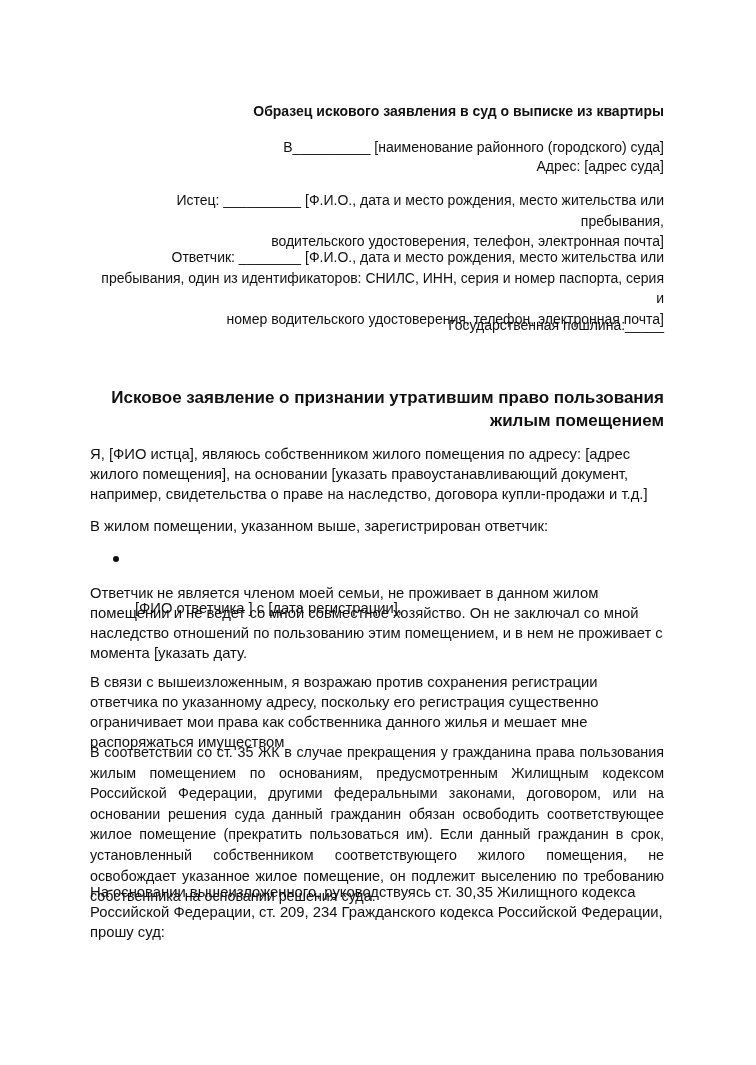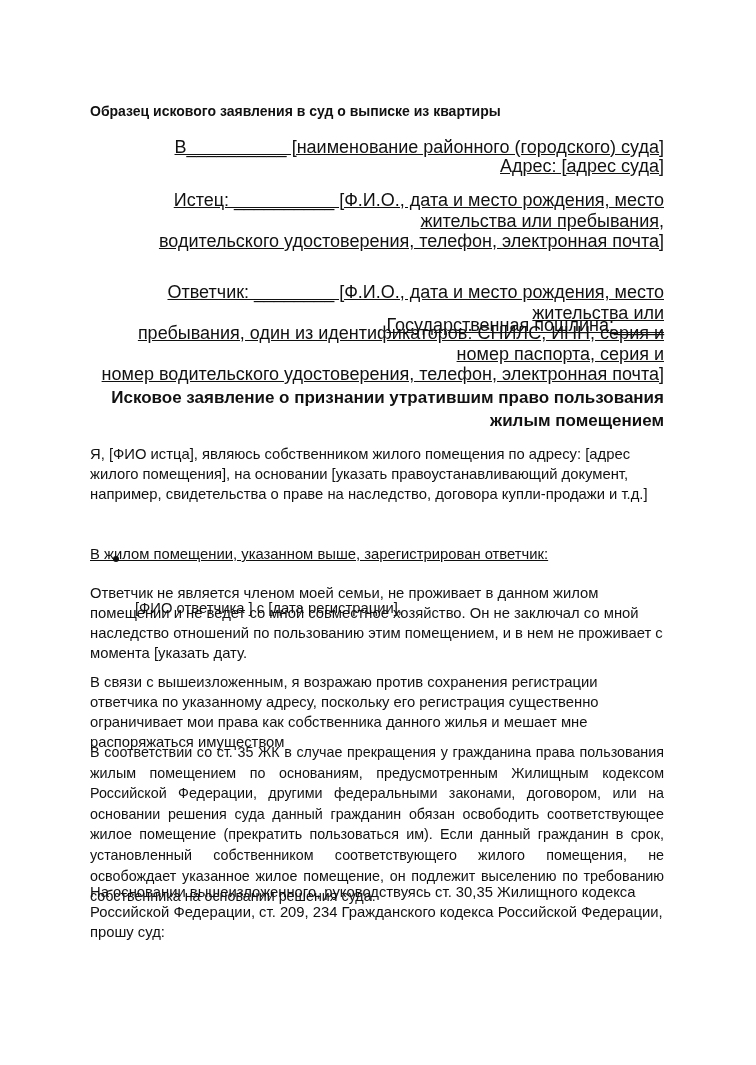--- a/index.html
+++ b/index.html
@@ -1,21 +1,21 @@
 <!DOCTYPE html>
 <html><head>
 <meta charset="utf-8">
 <style>
   html, body { margin: 0; padding: 0; background: #ffffff; }
   body { width: 756px; height: 1065px; position: relative; overflow: hidden;
          font-family: "Liberation Sans", sans-serif; color: #111111; }
   .page { position: absolute; left: 90px; top: 0; width: 574px; }
   .abs { position: absolute; }
-  .title-sm { font-weight: bold; font-size: 14px; text-align: left; width: 574px; left: 0; top: 103px; }
-  .right { text-align: right; font-size: 18px; line-height: 19px; text-decoration: underline; }
+  .title-sm { font-weight: bold; font-size: 14px; text-align: right; width: 574px; left: 0; top: 103px; }
+  .right { text-align: right; font-size: 14px; line-height: 19px; }
   .para { font-size: 14.8px; line-height: 20px; left: 0; width: 574px; }
   .justify { text-align: justify; text-align-last: left; font-size: 14.3px; line-height: 20.6px; }
   .h2 { font-weight: bold; font-size: 17px; line-height: 23px; text-align: right; width: 574px; left: 0; top: 386px; }
   .bullet-row { left: 0; top: 549px; font-size: 14.8px; line-height: 20px; }
   .bullet-dot { position: absolute; left: 23px; top: 7px; width: 6px; height: 6px; border-radius: 50%; background: #111; }
   .bullet-text { position: absolute; left: 45px; top: 13px; white-space: nowrap; margin-top: 36px; }
 </style>
 </head>
 <body>
 
@@ -26,36 +26,36 @@
   <div class="abs right" style="left:0; top:138px; width:574px;">
     <div>В__________ [наименование районного (городского) суда]</div>
     <div>Адрес: [адрес суда]</div>
   </div>
 
   <div class="abs right" style="left:0; top:190px; width:574px; line-height:20.5px;">
     <div>Истец: __________ [Ф.И.О., дата и место рождения, место жительства или пребывания,</div>
     <div>водительского удостоверения, телефон, электронная почта]</div>
   </div>
 
-  <div class="abs right" style="left:0; top:247px; width:574px; line-height:20.5px;margin-top:35px;">
+  <div class="abs right" style="left:0; top:247px; width:574px; line-height:20.5px;">
     <div>Ответчик: ________ [Ф.И.О., дата и место рождения, место жительства или</div>
     <div>пребывания, один из идентификаторов: СНИЛС, ИНН, серия и номер паспорта, серия и</div>
     <div>номер водительского удостоверения, телефон, электронная почта]</div>
   </div>
 
   <div class="abs right" style="left:0; top:316px; width:574px;">Государственная пошлина:_____</div>
 
   <div class="abs h2">
     <div>Исковое заявление о признании утратившим право пользования</div>
     <div>жилым помещением</div>
   </div>
 
   <div class="abs para" style="top:444px;">Я, [ФИО истца], являюсь собственником жилого помещения по адресу: [адрес жилого помещения], на основании [указать правоустанавливающий документ, например, свидетельства о праве на наследство, договора купли-продажи и т.д.]</div>
 
-  <div class="abs para" style="top:544px;text-decoration:underline;">В жилом помещении, указанном выше, зарегистрирован ответчик:</div>
+  <div class="abs para" style="top:516px;">В жилом помещении, указанном выше, зарегистрирован ответчик:</div>
 
   <div class="abs bullet-row">
     <span class="bullet-dot"></span>
     <span class="bullet-text">[ФИО ответчика ] с [дата регистрации],</span>
   </div>
 
   <div class="abs para" style="top:583px;">Ответчик не является членом моей семьи, не проживает в данном жилом помещении и не ведет со мной  совместное хозяйство. Он не заключал со мной наследство отношений по пользованию этим помещением, и в нем не проживает с момента [указать дату.</div>
 
   <div class="abs para" style="top:672px;">В связи с вышеизложенным, я возражаю против сохранения регистрации ответчика по указанному адресу, поскольку его  регистрация существенно ограничивает мои права как собственника данного жилья и мешает мне распоряжаться имуществом</div>
 

